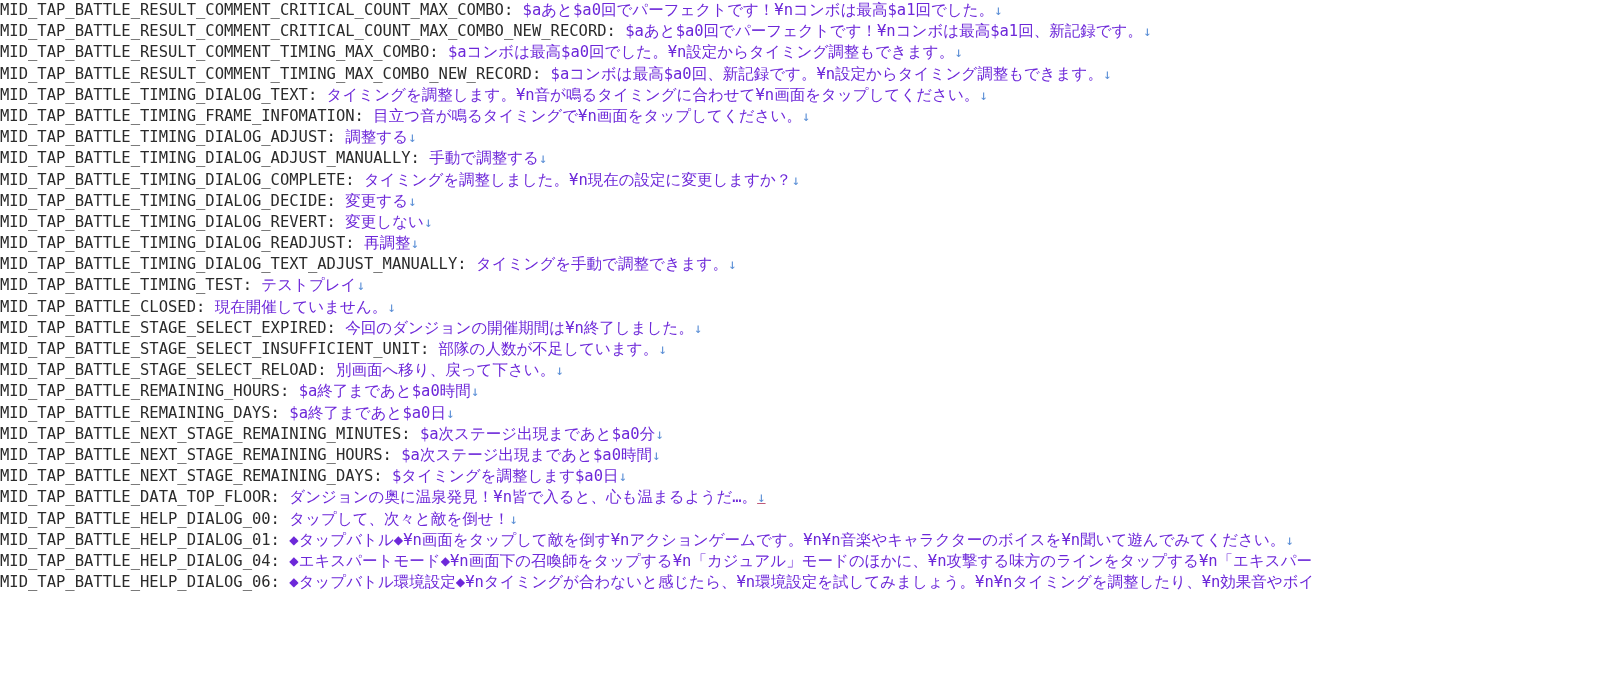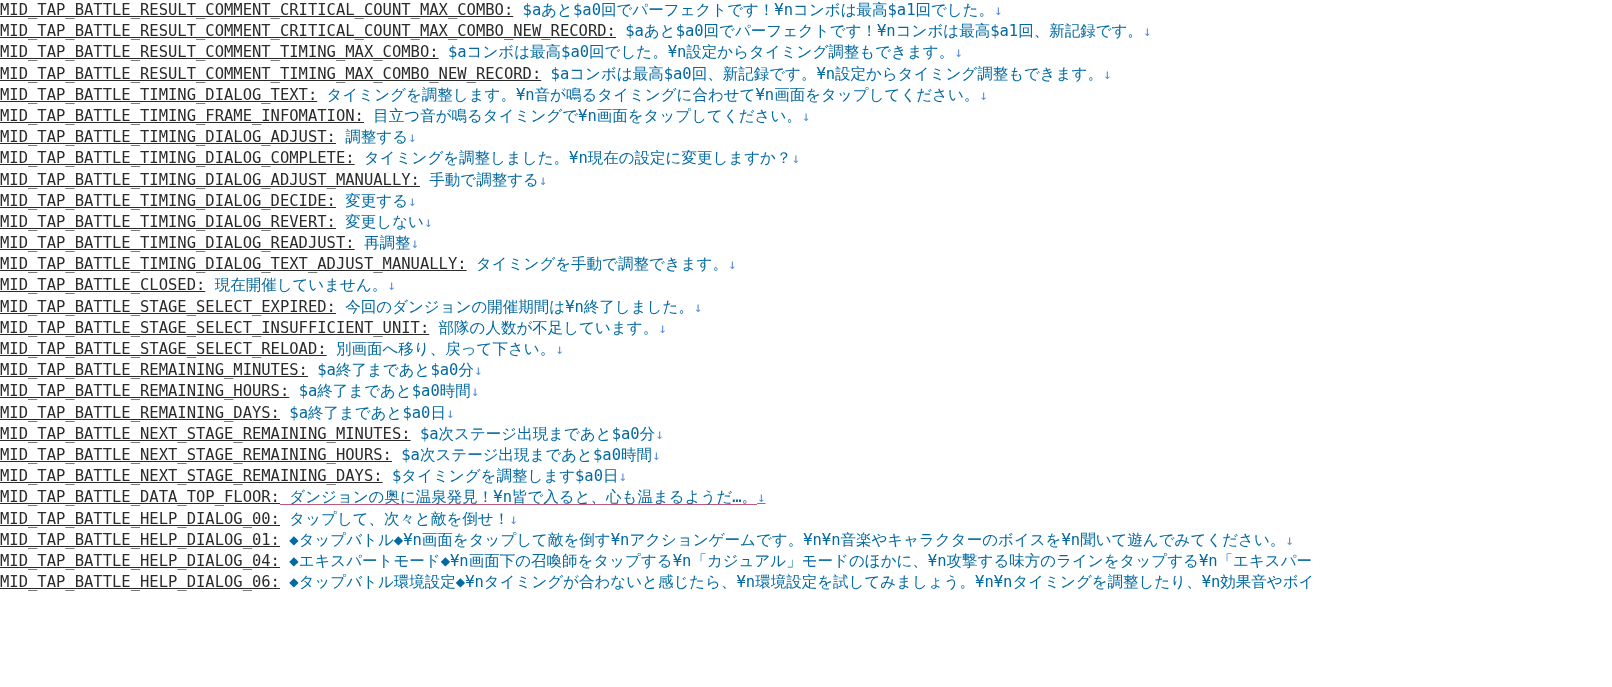--- a/index.html
+++ b/index.html
@@ -25,61 +25,59 @@
     height: 21.2px;
     line-height: 21.2px;
     font-size: 15.5px;
     color: #2b2b2b;
     white-space: pre;
     overflow: hidden;
     letter-spacing: 0px;
   }
   .key {
     color: #2b2b2b;
-    text-decoration: underline;
   }
   .val {
-    color: #0369a1;
+    color: #6d28d9;
   }
   .pilcrow {
     color: #5b8fd6;
     font-size: 14px;
   }
   .line.underlined .val {
-    text-decoration: underline;
     text-decoration-color: #c05a7a;
     text-underline-offset: 2px;
   }
   .line.underlined .pilcrow {
     text-decoration: underline;
     text-decoration-color: #c05a7a;
   }
 </style>
 </head>
 <body>
 
 <div id="doc">
     <div class="line"><span class="key">MID_TAP_BATTLE_RESULT_COMMENT_CRITICAL_COUNT_MAX_COMBO:</span><span class="val"> $aあと$a0回でパーフェクトです！¥nコンボは最高$a1回でした。</span><span class="pilcrow">↓</span></div>
     <div class="line"><span class="key">MID_TAP_BATTLE_RESULT_COMMENT_CRITICAL_COUNT_MAX_COMBO_NEW_RECORD:</span><span class="val"> $aあと$a0回でパーフェクトです！¥nコンボは最高$a1回、新記録です。</span><span class="pilcrow">↓</span></div>
     <div class="line"><span class="key">MID_TAP_BATTLE_RESULT_COMMENT_TIMING_MAX_COMBO:</span><span class="val"> $aコンボは最高$a0回でした。¥n設定からタイミング調整もできます。</span><span class="pilcrow">↓</span></div>
     <div class="line"><span class="key">MID_TAP_BATTLE_RESULT_COMMENT_TIMING_MAX_COMBO_NEW_RECORD:</span><span class="val"> $aコンボは最高$a0回、新記録です。¥n設定からタイミング調整もできます。</span><span class="pilcrow">↓</span></div>
     <div class="line"><span class="key">MID_TAP_BATTLE_TIMING_DIALOG_TEXT:</span><span class="val"> タイミングを調整します。¥n音が鳴るタイミングに合わせて¥n画面をタップしてください。</span><span class="pilcrow">↓</span></div>
     <div class="line"><span class="key">MID_TAP_BATTLE_TIMING_FRAME_INFOMATION:</span><span class="val"> 目立つ音が鳴るタイミングで¥n画面をタップしてください。</span><span class="pilcrow">↓</span></div>
     <div class="line"><span class="key">MID_TAP_BATTLE_TIMING_DIALOG_ADJUST:</span><span class="val"> 調整する</span><span class="pilcrow">↓</span></div>
+    <div class="line"><span class="key">MID_TAP_BATTLE_TIMING_DIALOG_ADJUST_MANUALLY:</span><span class="val"> 手動で調整する</span><span class="pilcrow">↓</span></div>
     <div class="line"><span class="key">MID_TAP_BATTLE_TIMING_DIALOG_COMPLETE:</span><span class="val"> タイミングを調整しました。¥n現在の設定に変更しますか？</span><span class="pilcrow">↓</span></div>
-    <div class="line"><span class="key">MID_TAP_BATTLE_TIMING_DIALOG_ADJUST_MANUALLY:</span><span class="val"> 手動で調整する</span><span class="pilcrow">↓</span></div>
     <div class="line"><span class="key">MID_TAP_BATTLE_TIMING_DIALOG_DECIDE:</span><span class="val"> 変更する</span><span class="pilcrow">↓</span></div>
     <div class="line"><span class="key">MID_TAP_BATTLE_TIMING_DIALOG_REVERT:</span><span class="val"> 変更しない</span><span class="pilcrow">↓</span></div>
     <div class="line"><span class="key">MID_TAP_BATTLE_TIMING_DIALOG_READJUST:</span><span class="val"> 再調整</span><span class="pilcrow">↓</span></div>
     <div class="line"><span class="key">MID_TAP_BATTLE_TIMING_DIALOG_TEXT_ADJUST_MANUALLY:</span><span class="val"> タイミングを手動で調整できます。</span><span class="pilcrow">↓</span></div>
+    <div class="line"><span class="key">MID_TAP_BATTLE_TIMING_TEST:</span><span class="val"> テストプレイ</span><span class="pilcrow">↓</span></div>
     <div class="line"><span class="key">MID_TAP_BATTLE_CLOSED:</span><span class="val"> 現在開催していません。</span><span class="pilcrow">↓</span></div>
     <div class="line"><span class="key">MID_TAP_BATTLE_STAGE_SELECT_EXPIRED:</span><span class="val"> 今回のダンジョンの開催期間は¥n終了しました。</span><span class="pilcrow">↓</span></div>
     <div class="line"><span class="key">MID_TAP_BATTLE_STAGE_SELECT_INSUFFICIENT_UNIT:</span><span class="val"> 部隊の人数が不足しています。</span><span class="pilcrow">↓</span></div>
     <div class="line"><span class="key">MID_TAP_BATTLE_STAGE_SELECT_RELOAD:</span><span class="val"> 別画面へ移り、戻って下さい。</span><span class="pilcrow">↓</span></div>
-    <div class="line"><span class="key">MID_TAP_BATTLE_REMAINING_MINUTES:</span><span class="val"> $a終了まであと$a0分</span><span class="pilcrow">↓</span></div>
     <div class="line"><span class="key">MID_TAP_BATTLE_REMAINING_HOURS:</span><span class="val"> $a終了まであと$a0時間</span><span class="pilcrow">↓</span></div>
     <div class="line"><span class="key">MID_TAP_BATTLE_REMAINING_DAYS:</span><span class="val"> $a終了まであと$a0日</span><span class="pilcrow">↓</span></div>
     <div class="line"><span class="key">MID_TAP_BATTLE_NEXT_STAGE_REMAINING_MINUTES:</span><span class="val"> $a次ステージ出現まであと$a0分</span><span class="pilcrow">↓</span></div>
     <div class="line"><span class="key">MID_TAP_BATTLE_NEXT_STAGE_REMAINING_HOURS:</span><span class="val"> $a次ステージ出現まであと$a0時間</span><span class="pilcrow">↓</span></div>
     <div class="line"><span class="key">MID_TAP_BATTLE_NEXT_STAGE_REMAINING_DAYS:</span><span class="val"> $タイミングを調整します$a0日</span><span class="pilcrow">↓</span></div>
     <div class="line underlined"><span class="key">MID_TAP_BATTLE_DATA_TOP_FLOOR:</span><span class="val"> ダンジョンの奥に温泉発見！¥n皆で入ると、心も温まるようだ…。</span><span class="pilcrow">↓</span></div>
     <div class="line"><span class="key">MID_TAP_BATTLE_HELP_DIALOG_00:</span><span class="val"> タップして、次々と敵を倒せ！</span><span class="pilcrow">↓</span></div>
     <div class="line"><span class="key">MID_TAP_BATTLE_HELP_DIALOG_01:</span><span class="val"> ◆タップバトル◆¥n画面をタップして敵を倒す¥nアクションゲームです。¥n¥n音楽やキャラクターのボイスを¥n聞いて遊んでみてください。</span><span class="pilcrow">↓</span></div>
     <div class="line"><span class="key">MID_TAP_BATTLE_HELP_DIALOG_04:</span><span class="val"> ◆エキスパートモード◆¥n画面下の召喚師をタップする¥n「カジュアル」モードのほかに、¥n攻撃する味方のラインをタップする¥n「エキスパー</span><span class="pilcrow"></span></div>
     <div class="line"><span class="key">MID_TAP_BATTLE_HELP_DIALOG_06:</span><span class="val"> ◆タップバトル環境設定◆¥nタイミングが合わないと感じたら、¥n環境設定を試してみましょう。¥n¥nタイミングを調整したり、¥n効果音やボイ</span><span class="pilcrow"></span></div>

